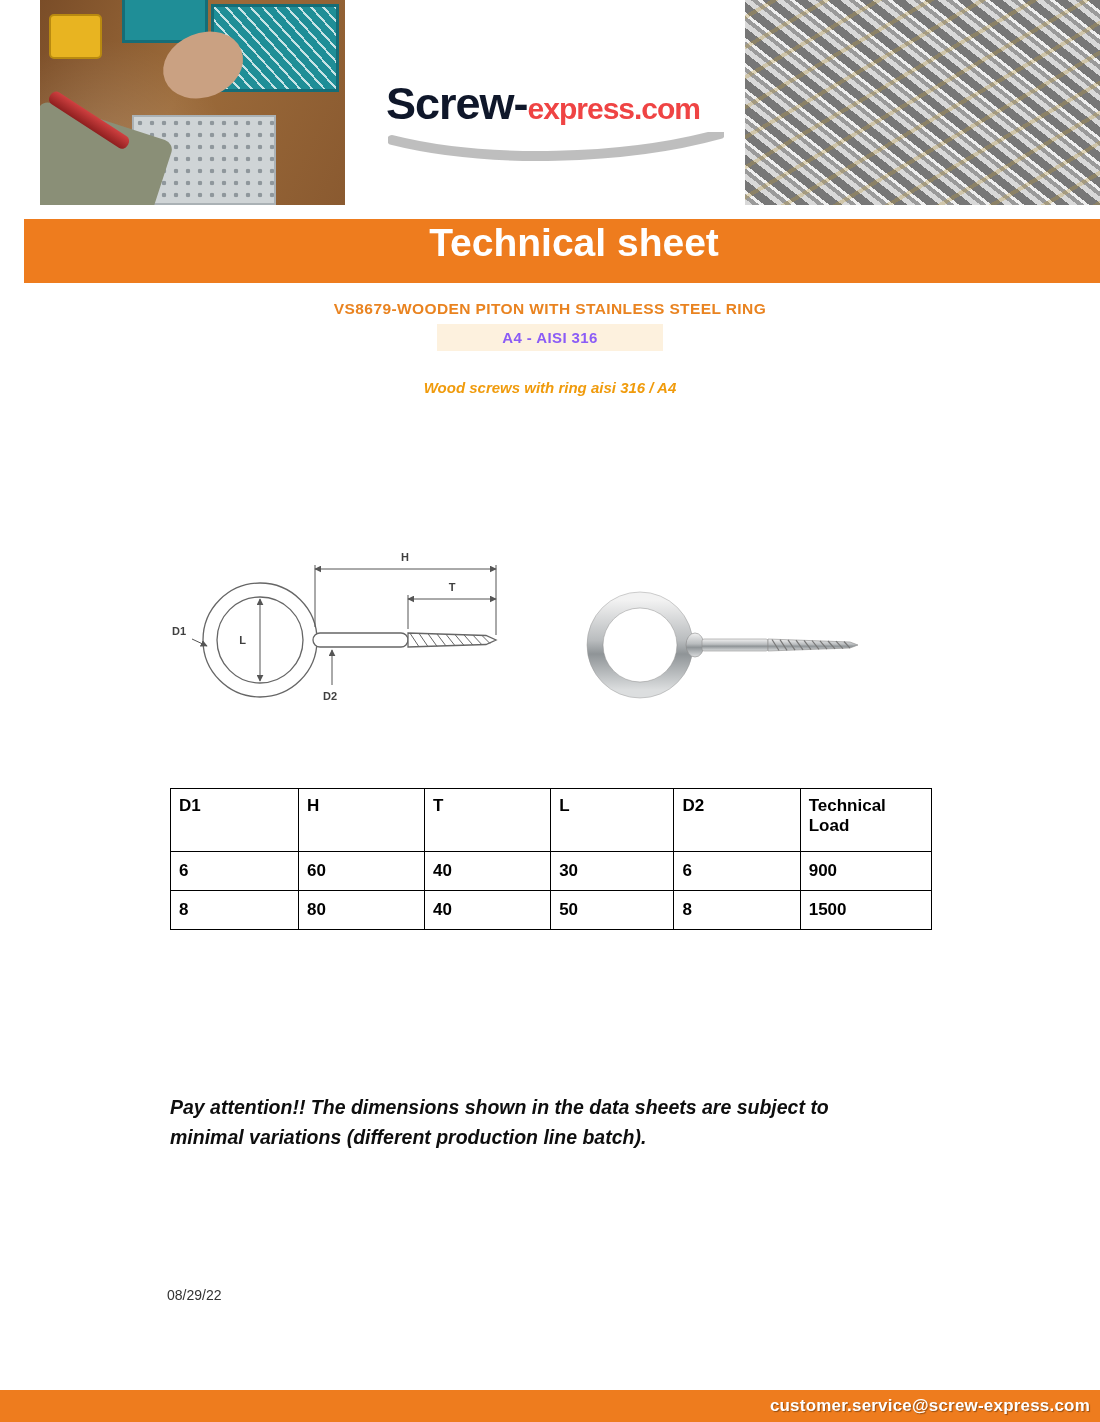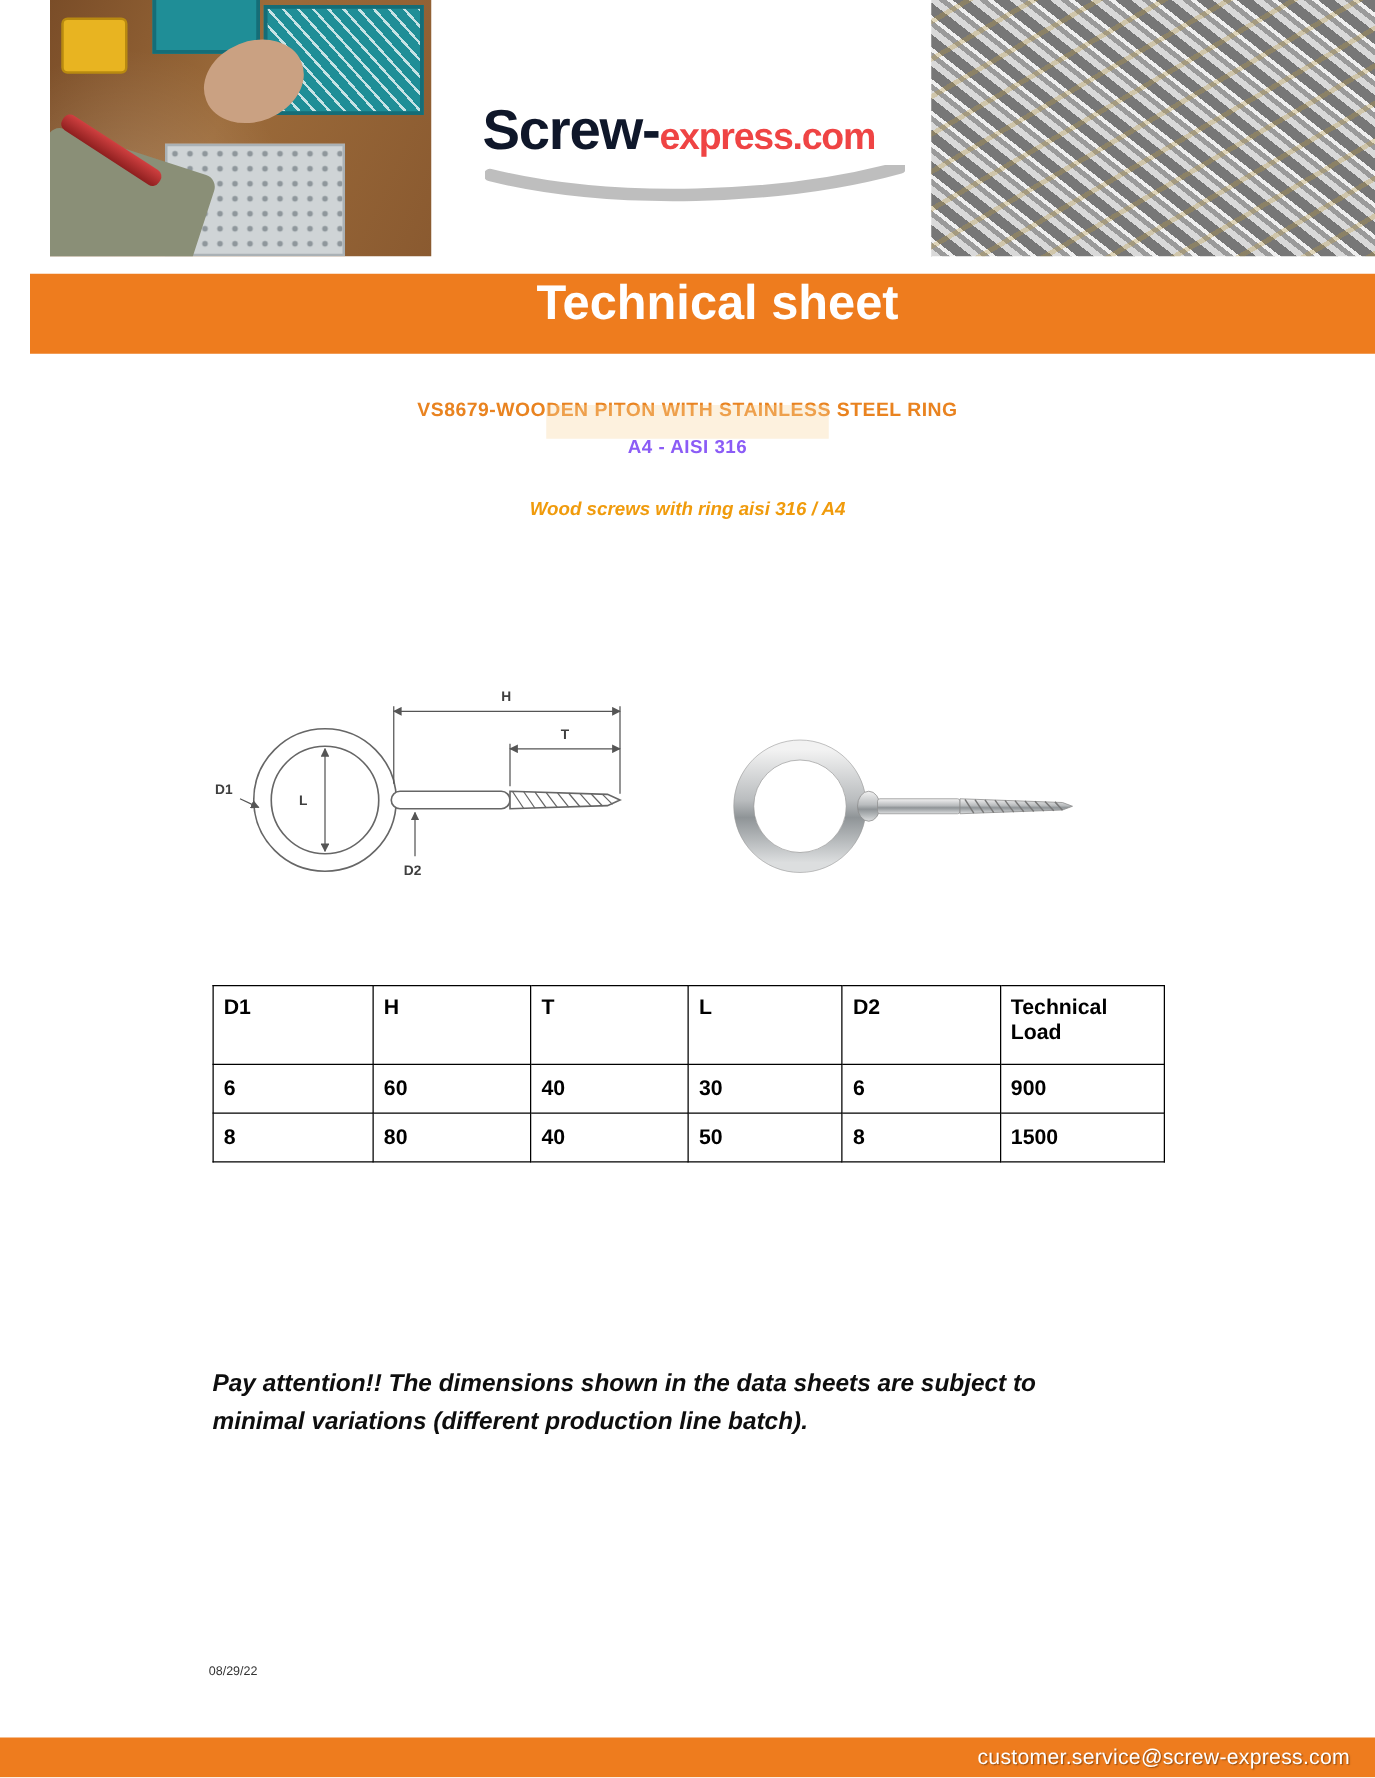--- a/index.html
+++ b/index.html
@@ -39,21 +39,21 @@
   .logo .p2{font-size:30px;font-weight:800;color:#ef4444;letter-spacing:-1px;}
   .swoosh{position:absolute;left:388px;top:132px;}
   
   .banner{
     position:absolute;left:0;top:219px;width:1100px;height:64px;background:#ee7c1e;
     color:#fff;font-size:39px;font-weight:800;text-align:center;line-height:48px;
     letter-spacing:0;
     margin-left:24px;
   }
   
-  .ptitle,.psub,.pit,.pen{position:absolute;left:0;width:1100px;text-align:center;margin-top:20px;}
+  .ptitle,.psub,.pit,.pen{position:absolute;left:0;width:1100px;text-align:center;}
   .ptitle{top:300px;font-size:15.5px;font-weight:600;color:#e98320;letter-spacing:.4px;}
   .psub-hl{position:absolute;left:437px;top:324px;width:226px;height:27px;background:rgba(248,216,160,.35);}
   .psub{top:329px;font-size:15px;font-weight:700;color:#8b5cf6;letter-spacing:.4px;}
   .pit{top:357px;font-size:15px;font-weight:700;font-style:italic;color:#f09b0c;}
   .pen{top:379px;font-size:15px;font-weight:700;font-style:italic;color:#f09b0c;}
   
   .diagram{position:absolute;left:150px;top:535px;}
   .diagram text{font-family:"Liberation Sans",sans-serif;font-size:11px;font-weight:700;fill:#3f3f3f;}
   
   table.spec{position:absolute;left:170px;top:788px;width:762px;border-collapse:collapse;}
@@ -64,27 +64,27 @@
   table.spec th{height:48px;vertical-align:top;}
   table.spec td{height:24px;vertical-align:middle;}
   table.spec th:nth-child(1){width:120px;} table.spec th:nth-child(2){width:118px;}
   table.spec th:nth-child(3){width:118px;} table.spec th:nth-child(4){width:115px;}
   table.spec th:nth-child(5){width:118px;} table.spec th:nth-child(6){width:118px;}
   
   .notice{
     position:absolute;left:170px;top:1092px;width:730px;
     font-size:19.5px;font-weight:700;font-style:italic;color:#0e0e0e;line-height:1.55;
   }
-  .date{position:absolute;left:167px;top:1332px;font-size:10px;color:#333;}
+  .date{position:absolute;left:167px;top:1287px;font-size:14px;color:#333;}
   .footer{
     position:absolute;left:0;top:1390px;width:1100px;height:32px;background:#ee7c1e;
     color:#fff;text-align:right;line-height:32px;
   }
   .footer span{
-    padding-right:20px;font-size:17px;font-weight:400;
+    padding-right:10px;font-size:17px;font-weight:700;
     text-shadow:1px 1px 1px rgba(60,30,0,.5);letter-spacing:.2px;
   }
 </style>
 </head>
 <body>
 
 <div class="page">
 
   <div class="photo photo-left">
     <div class="deco tray-teal-2"></div>

